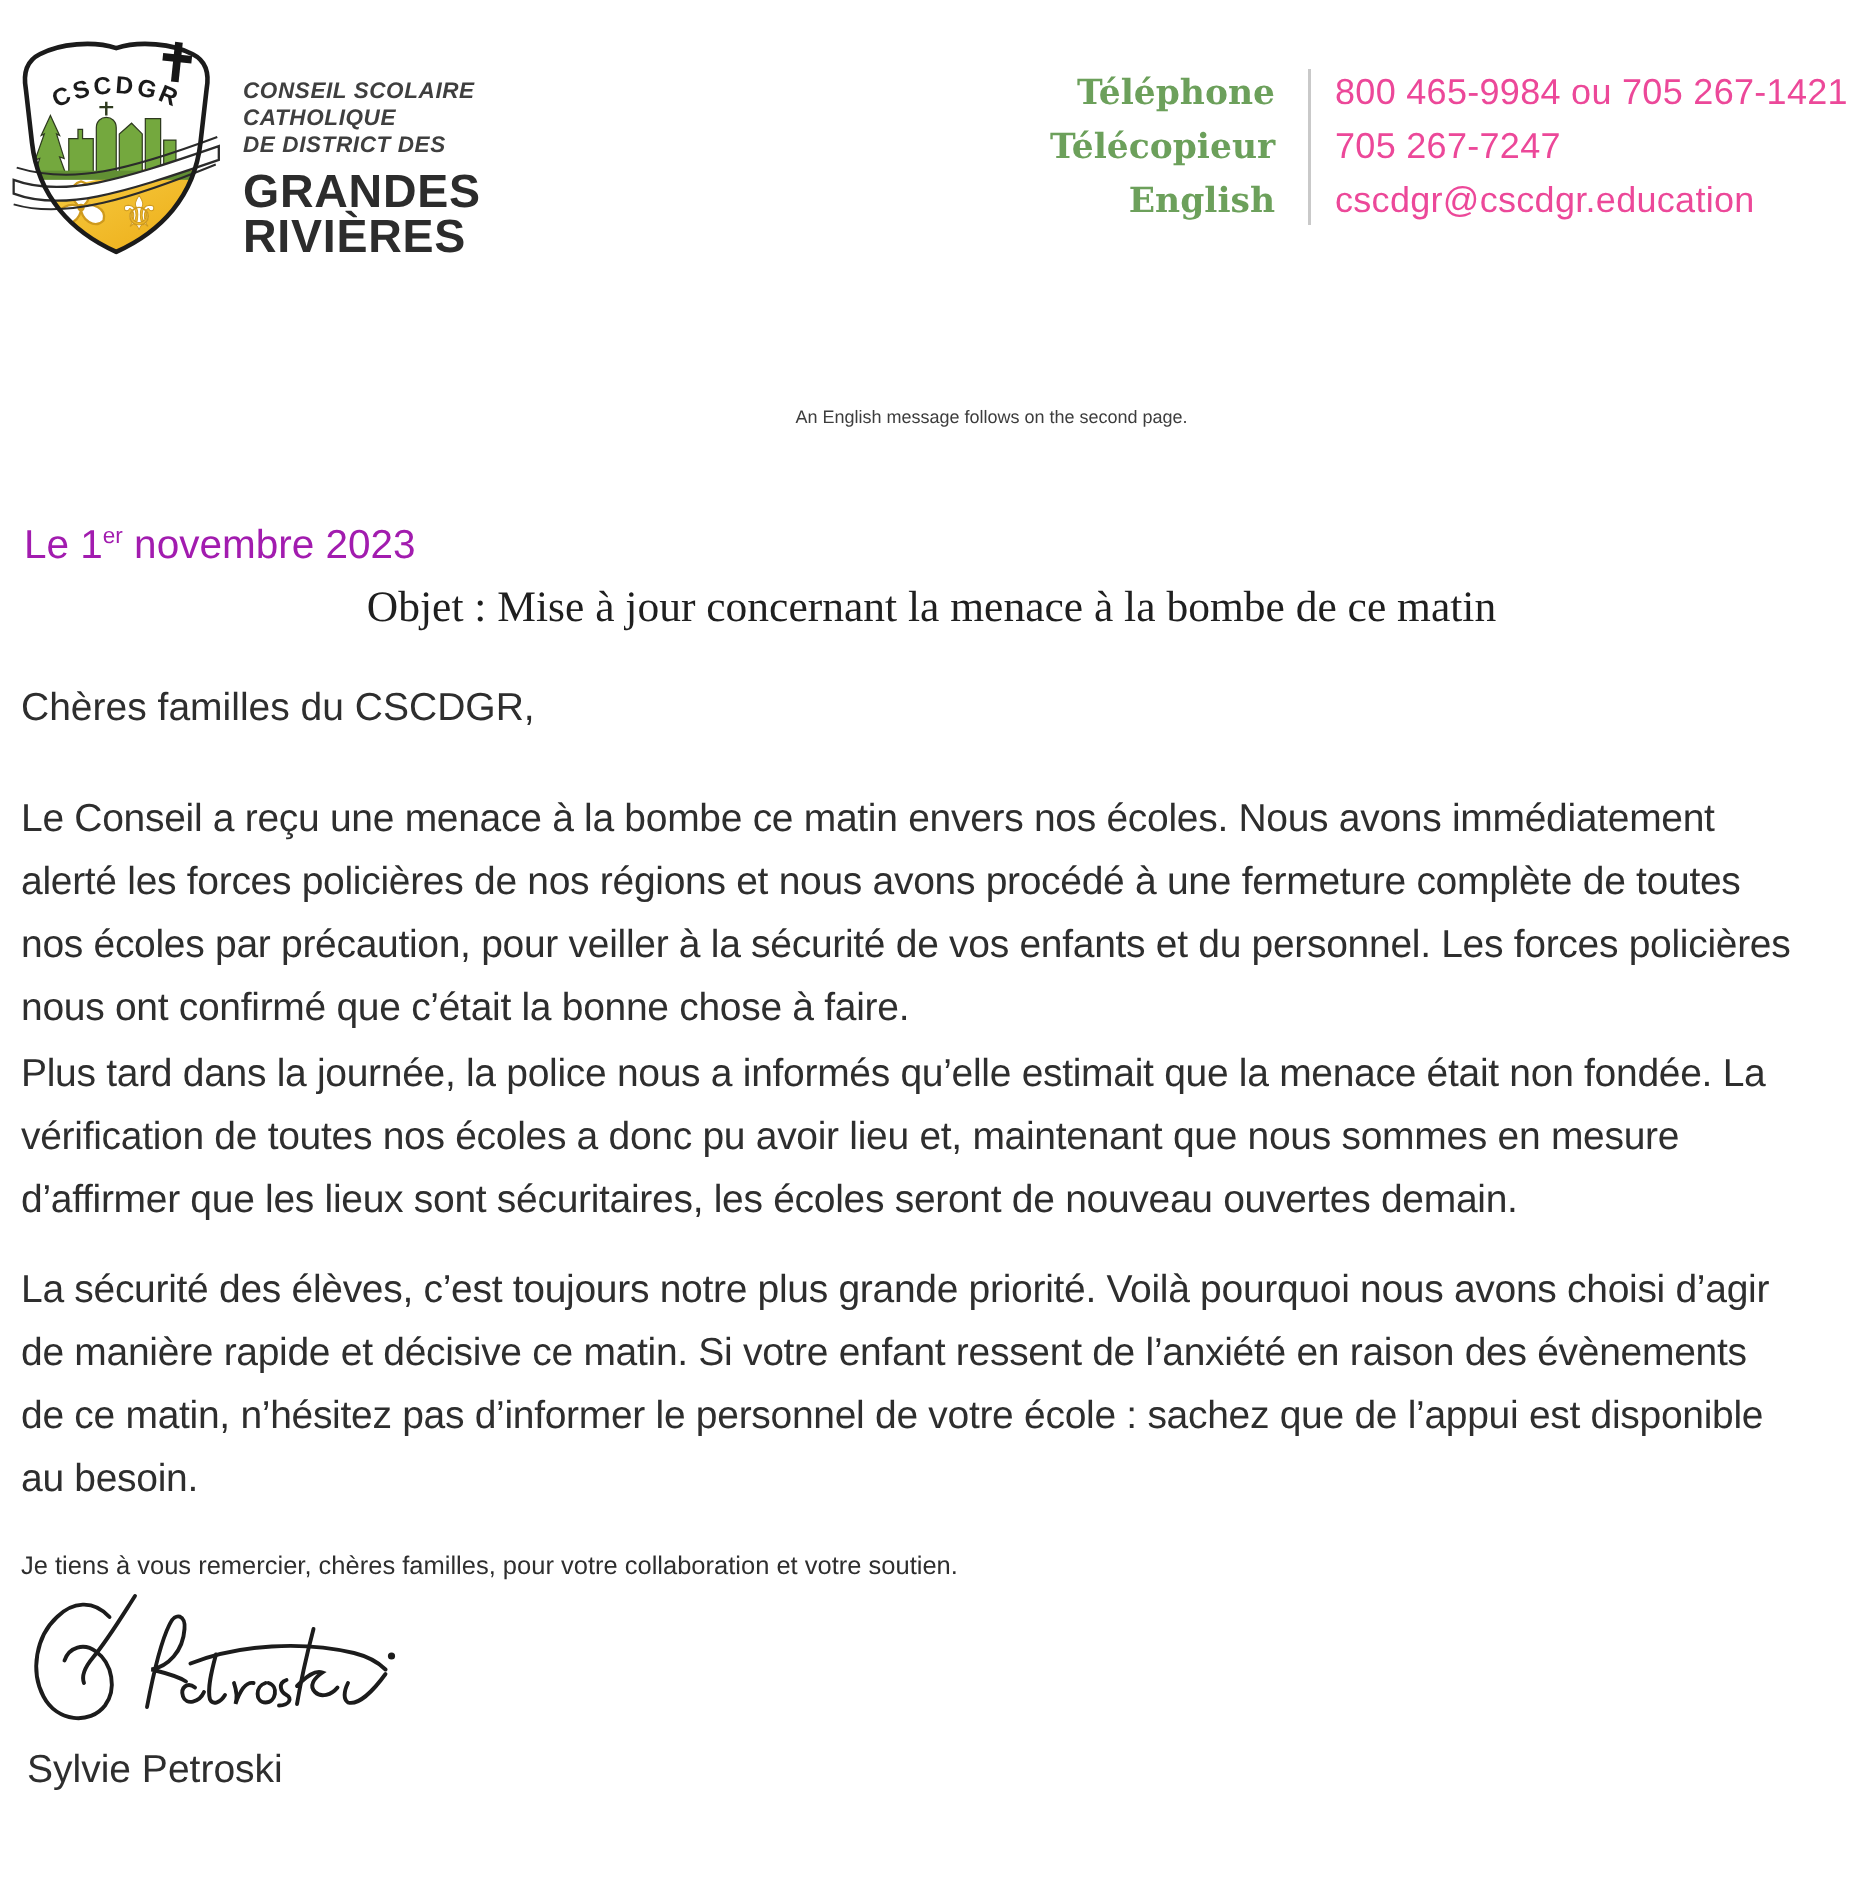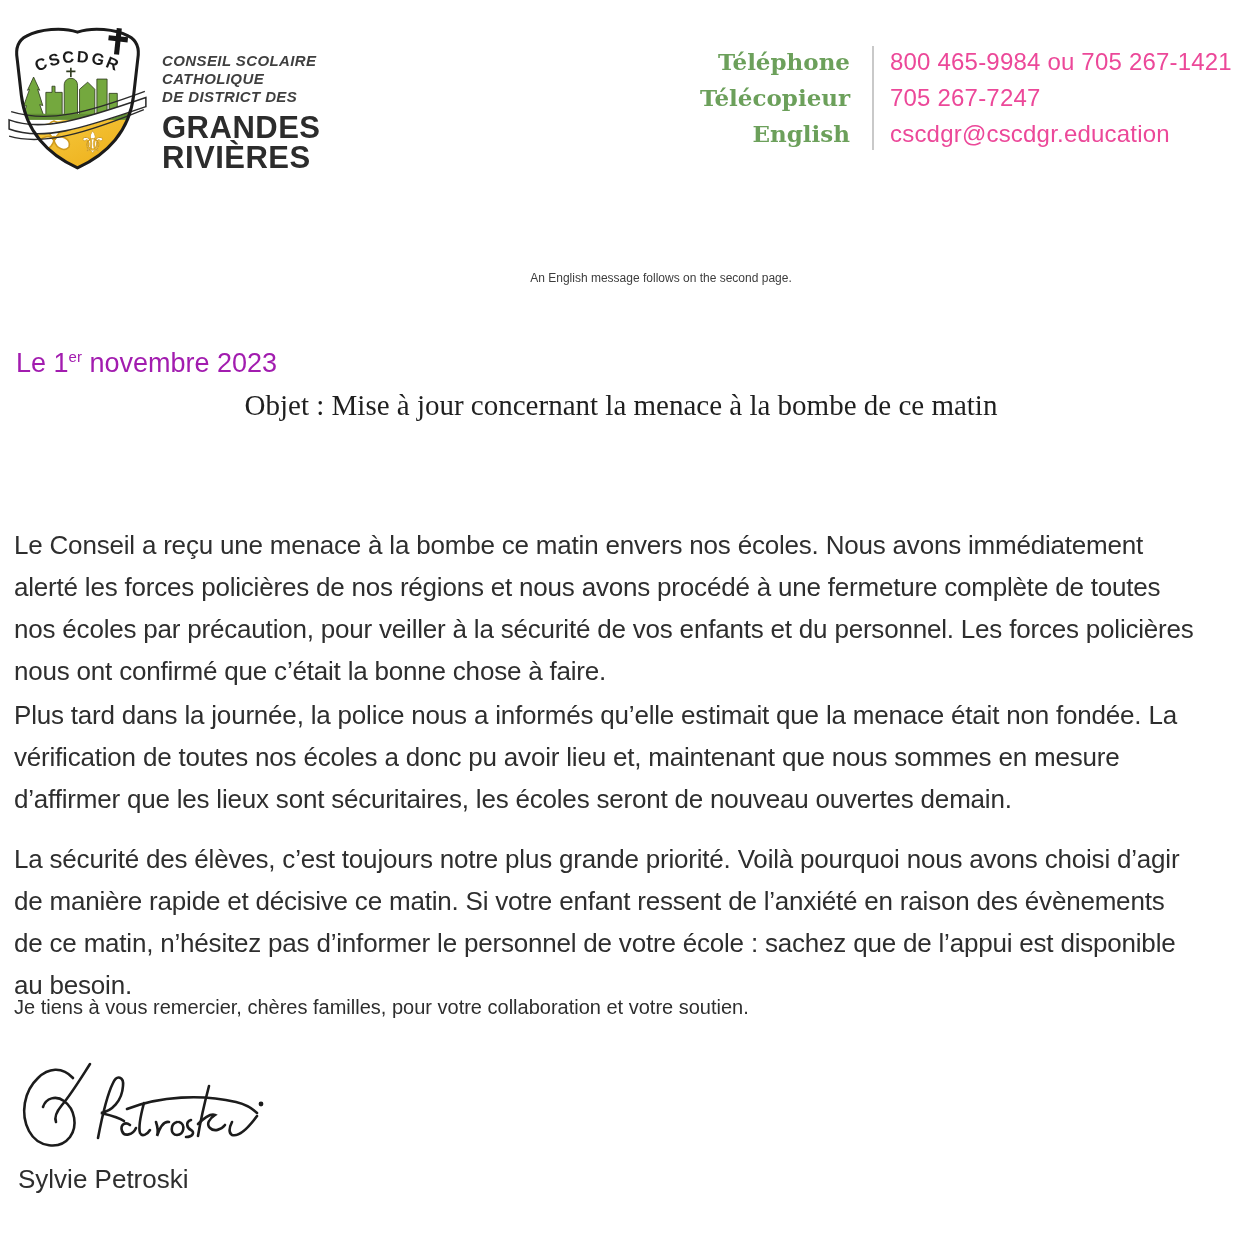--- a/index.html
+++ b/index.html
@@ -60,21 +60,21 @@
   }
   .greeting{position:absolute;left:14px;top:456px;font-size:26px;}
   .para{
     position:absolute;left:14px;width:1182px;
     font-size:26px;line-height:42px;letter-spacing:-.2px;
     color:#2e2e2e;text-align:left;
   }
   .p1{top:524px;}
   .p2{top:694px;}
   .p3{top:838px;}
-  .closing{position:absolute;left:14px;top:996px;font-size:20px;text-align:right;}
+  .closing{position:absolute;left:14px;top:1034px;font-size:17px;text-align:right;}
   .sig-svg{position:absolute;left:10px;top:1058px;width:275px;height:104px;}
   .sig-name{position:absolute;left:18px;top:1164px;font-size:26px;}
   .sig-title{position:absolute;left:18px;top:1265px;font-size:26px;}
 </style>
 </head>
 <body>
 
 <div class="page">
 
   <svg class="logo-svg" viewBox="0 0 135 145" aria-hidden="true">
@@ -161,20 +161,21 @@
       <div>cscdgr@cscdgr.education</div>
     </div>
   </div>
 
   <div class="english-note">An English message follows on the second page.</div>
 
   <div class="date-line"><span>Le 1</span><sup>er</sup><span> novembre 2023</span></div>
 
   <div class="subject-line">Objet : Mise à jour concernant la menace à la bombe de ce matin</div>
 
+  <div class="greeting">Chères familles du CSCDGR,</div>
 
   <div class="para p1">Le Conseil a reçu une menace à la bombe ce matin envers nos écoles. Nous avons immédiatement alerté les forces policières de nos régions et nous avons procédé à une fermeture complète de toutes nos écoles par précaution, pour veiller à la sécurité de vos enfants et du personnel. Les forces policières nous ont confirmé que c’était la bonne chose à faire.</div>
   <div class="para p2">Plus tard dans la journée, la police nous a informés qu’elle estimait que la menace était non fondée. La vérification de toutes nos écoles a donc pu avoir lieu et, maintenant que nous sommes en mesure d’affirmer que les lieux sont sécuritaires, les écoles seront de nouveau ouvertes demain.</div>
   <div class="para p3">La sécurité des élèves, c’est toujours notre plus grande priorité. Voilà pourquoi nous avons choisi d’agir de manière rapide et décisive ce matin. Si votre enfant ressent de l’anxiété en raison des évènements de ce matin, n’hésitez pas d’informer le personnel de votre école : sachez que de l’appui est disponible au besoin.</div>
 
   <div class="closing">Je tiens à vous remercier, chères familles, pour votre collaboration et votre soutien.</div>
 
   <svg class="sig-svg" viewBox="0 0 275 104" aria-hidden="true">
     <g fill="none" stroke="#1c1c1c" stroke-width="2.6" stroke-linecap="round">
       <path d="M63,20 C52,8 38,10 28,20 C14,33 10,56 19,73 C28,90 50,92 60,79 C68,68 65,51 54,43 C46,37 36,40 33,49"></path>

